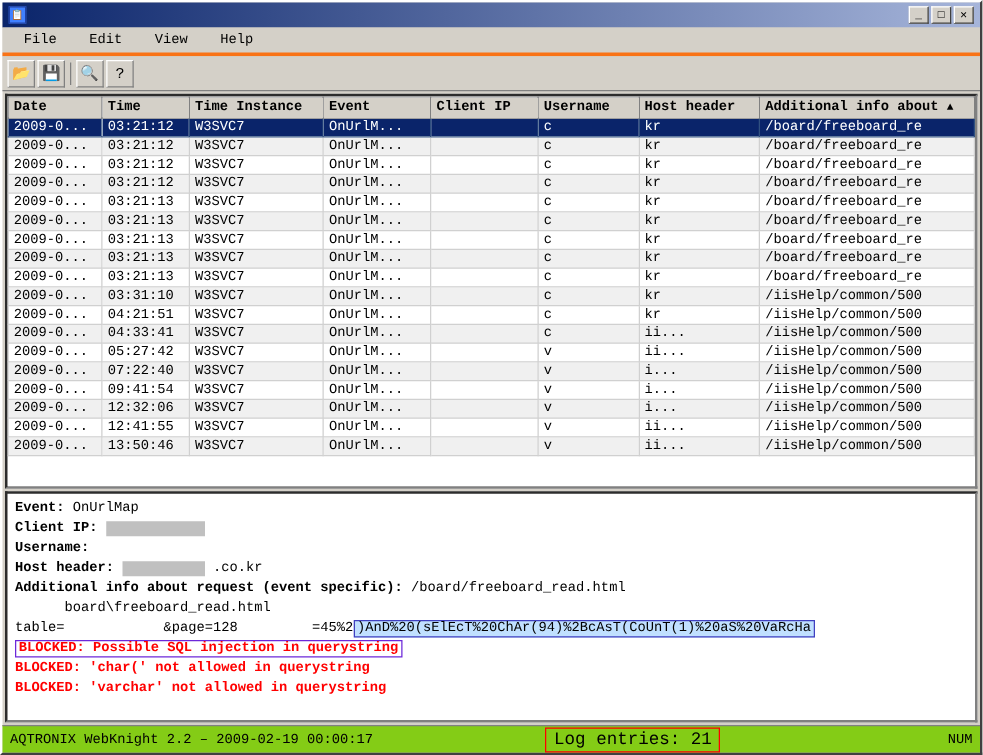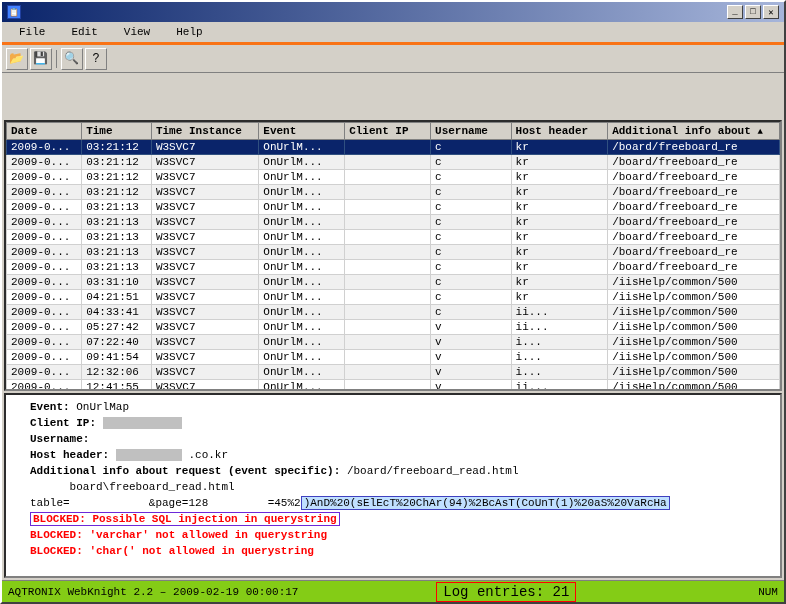--- a/index.html
+++ b/index.html
@@ -114,21 +114,20 @@
       background: #808080;
       margin: 0 2px;
     }
 
     
     .main-content {
       flex: 1;
       display: flex;
       flex-direction: column;
       overflow: hidden;
-      margin-top: 45px;
     }
 
     
     .table-container {
       flex: 1;
       overflow: hidden;
       background: white;
       border: 2px inset #808080;
       margin: 2px;
       min-height: 0;
@@ -199,21 +198,21 @@
 
     
     .detail-panel {
       height: 185px;
       background: white;
       border: 2px inset #808080;
       margin: 2px;
       margin-top: 0;
       overflow-y: auto;
       overflow-x: auto;
-      padding: 4px 24px;
+      padding: 4px 6px;
       flex-shrink: 0;
     }
 
     .detail-line {
       font-size: 11px;
       font-family: 'Courier New', monospace;
       line-height: 16px;
       color: black;
       white-space: nowrap;
     }
@@ -537,25 +536,25 @@
         <span>&nbsp;&nbsp;&nbsp;&nbsp;&nbsp;&nbsp;board\freeboard_read.html</span>
       </div>
       <div class="detail-line">
         <span>table=&nbsp;&nbsp;&nbsp;&nbsp;&nbsp;&nbsp;&nbsp;&nbsp;&nbsp;&nbsp;&nbsp;&nbsp;&amp;page=128&nbsp;&nbsp;&nbsp;&nbsp;&nbsp;&nbsp;&nbsp;&nbsp;&nbsp;=45%2</span><span style="background: #c0e0ff; border: 1px solid #4040c0; padding: 0 2px; text-align: right;">)AnD%20(sElEcT%20ChAr(94)%2BcAsT(CoUnT(1)%20aS%20VaRcHa</span>
       </div>
       <div class="detail-line">
         <span class="detail-blocked"><span class="detail-blocked-box"><span>BLOCKED:</span> <span>Possible SQL injection in querystring</span></span></span>
       </div>
       <div class="detail-line">
         <span class="detail-blocked">BLOCKED:</span>
+        <span class="detail-blocked">'char(' not allowed in querystring</span>
+      </div>
+      <div class="detail-line">
+        <span class="detail-blocked">BLOCKED:</span>
         <span class="detail-blocked">'varchar' not allowed in querystring</span>
-      </div>
-      <div class="detail-line">
-        <span class="detail-blocked">BLOCKED:</span>
-        <span class="detail-blocked">'char(' not allowed in querystring</span>
       </div>
     </div>
   </div>
 
   <div class="status-bar">
     <span class="status-left">AQTRONIX WebKnight 2.2 – 2009-02-19 00:00:17</span>
     <span class="status-center">Log entries: 21</span>
     <span class="status-right">NUM</span>
   </div>
 </div>

